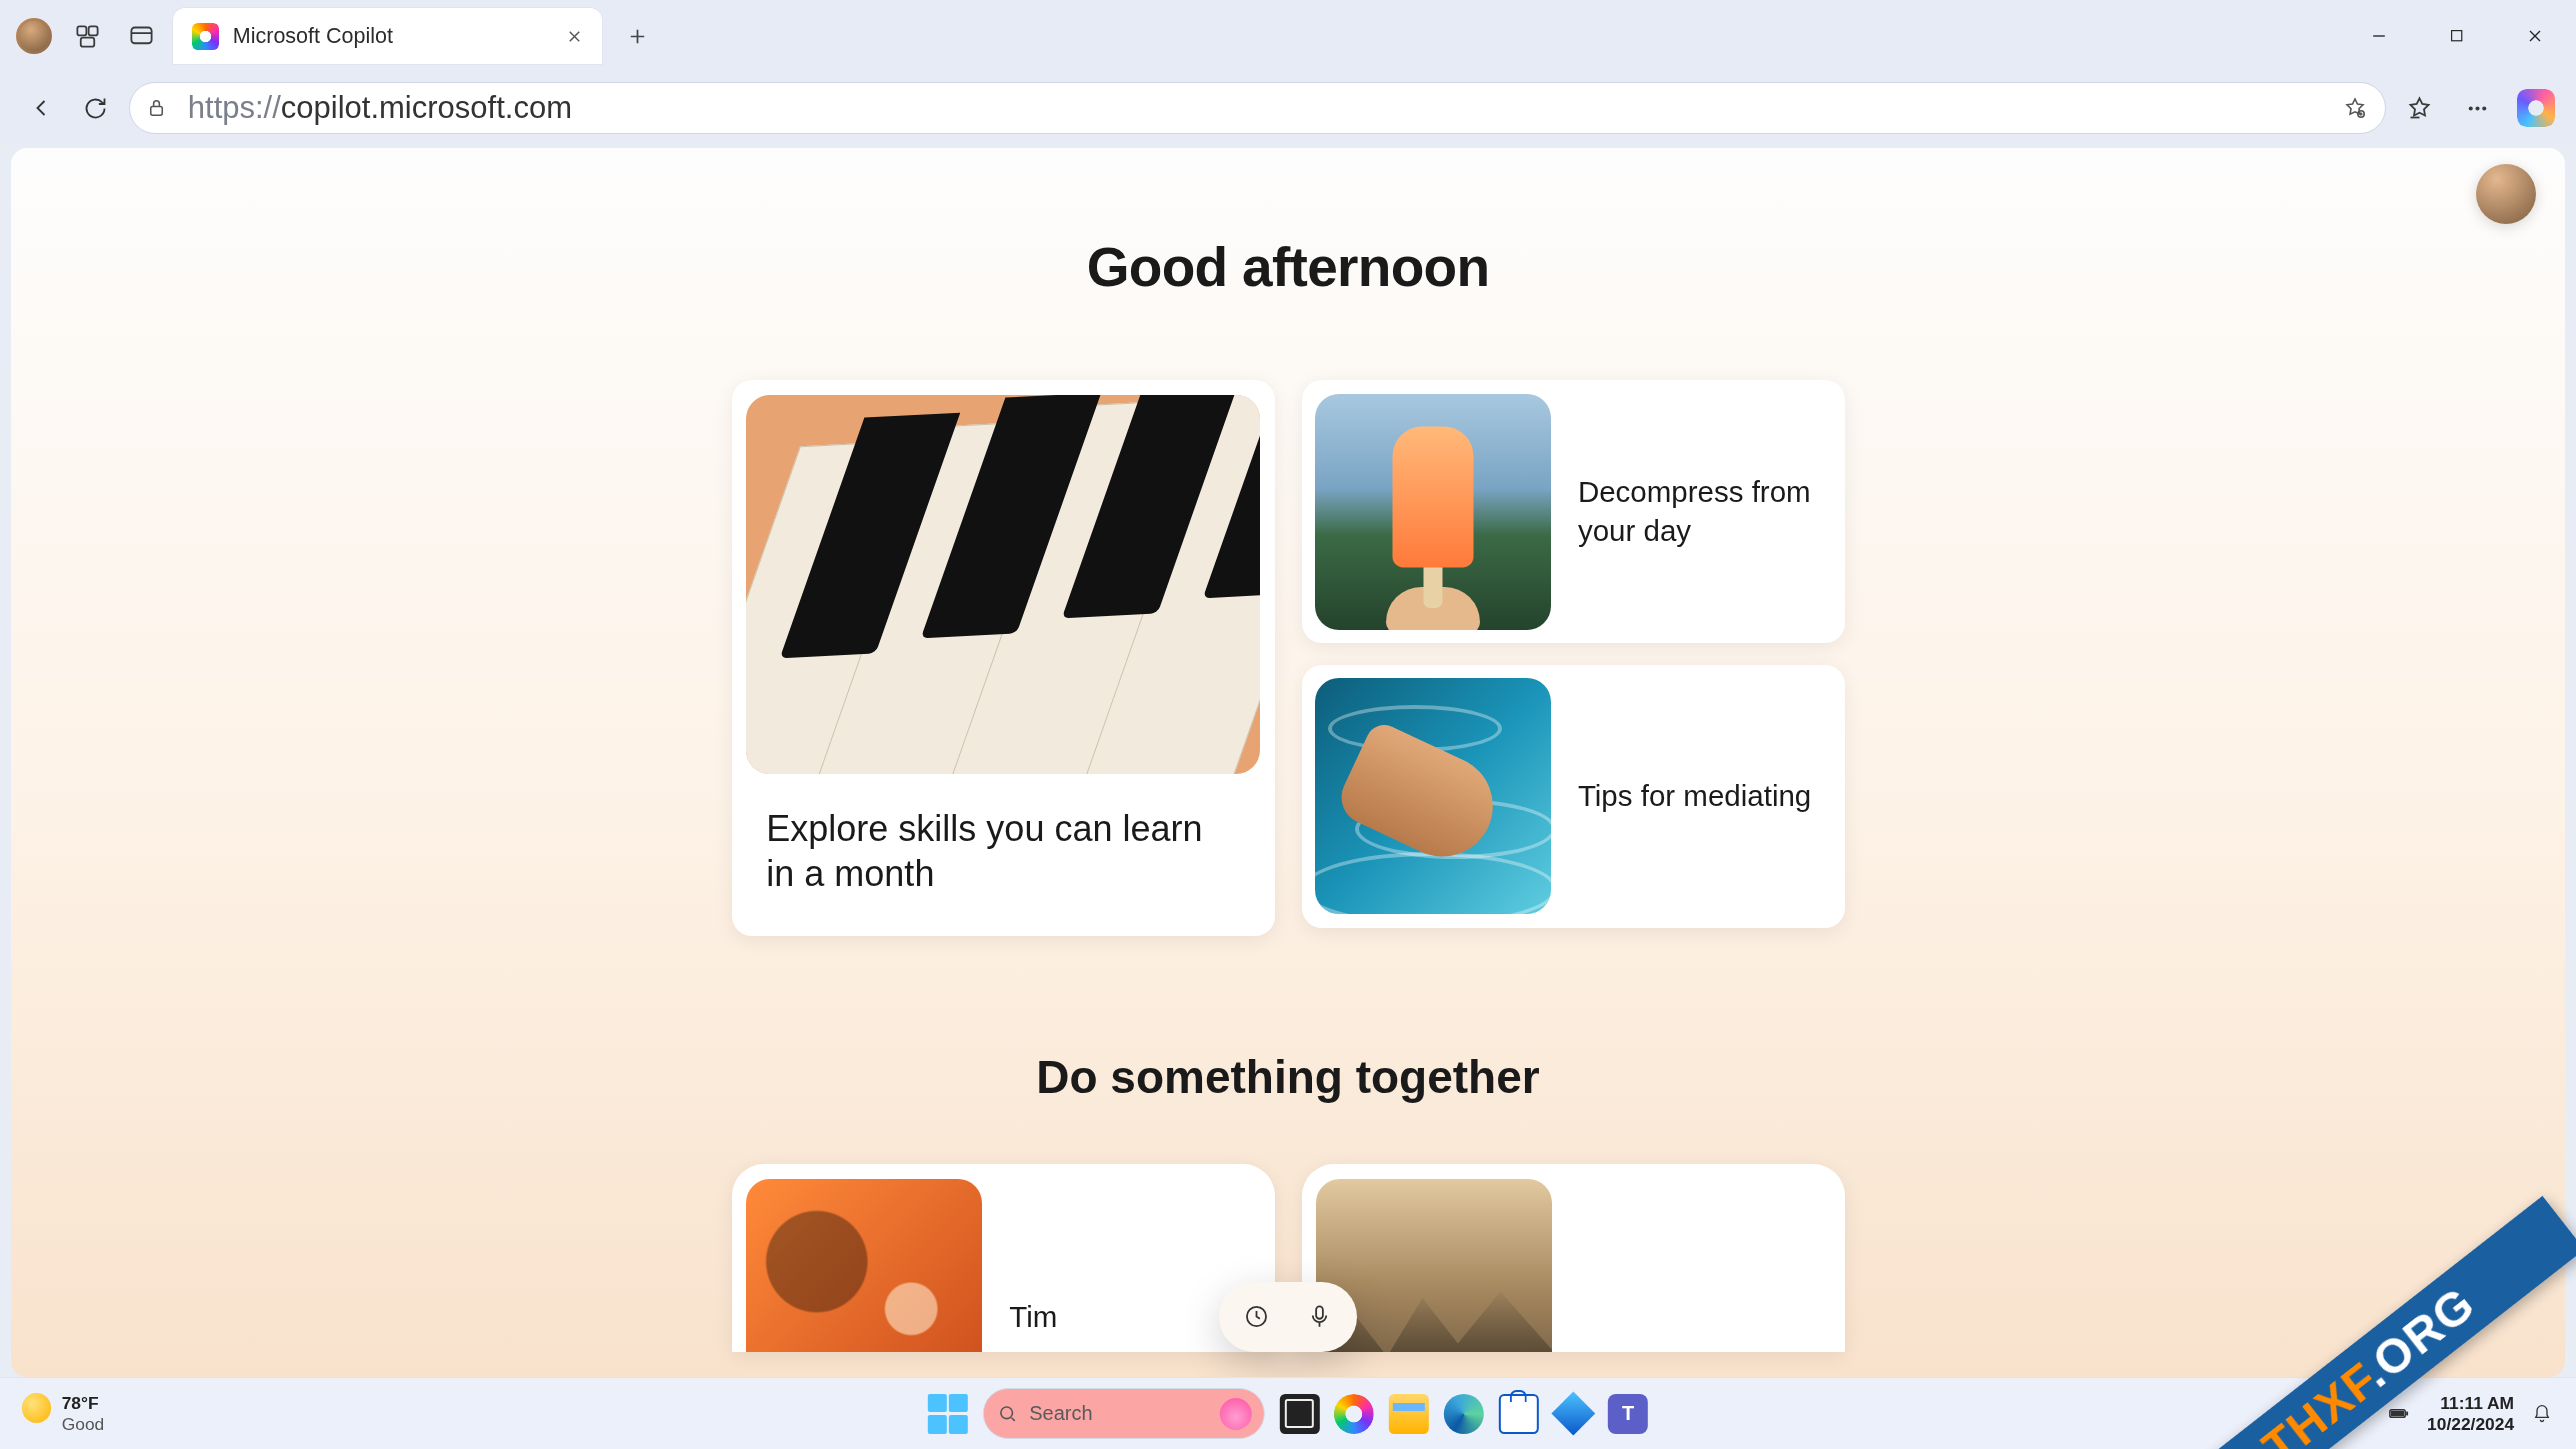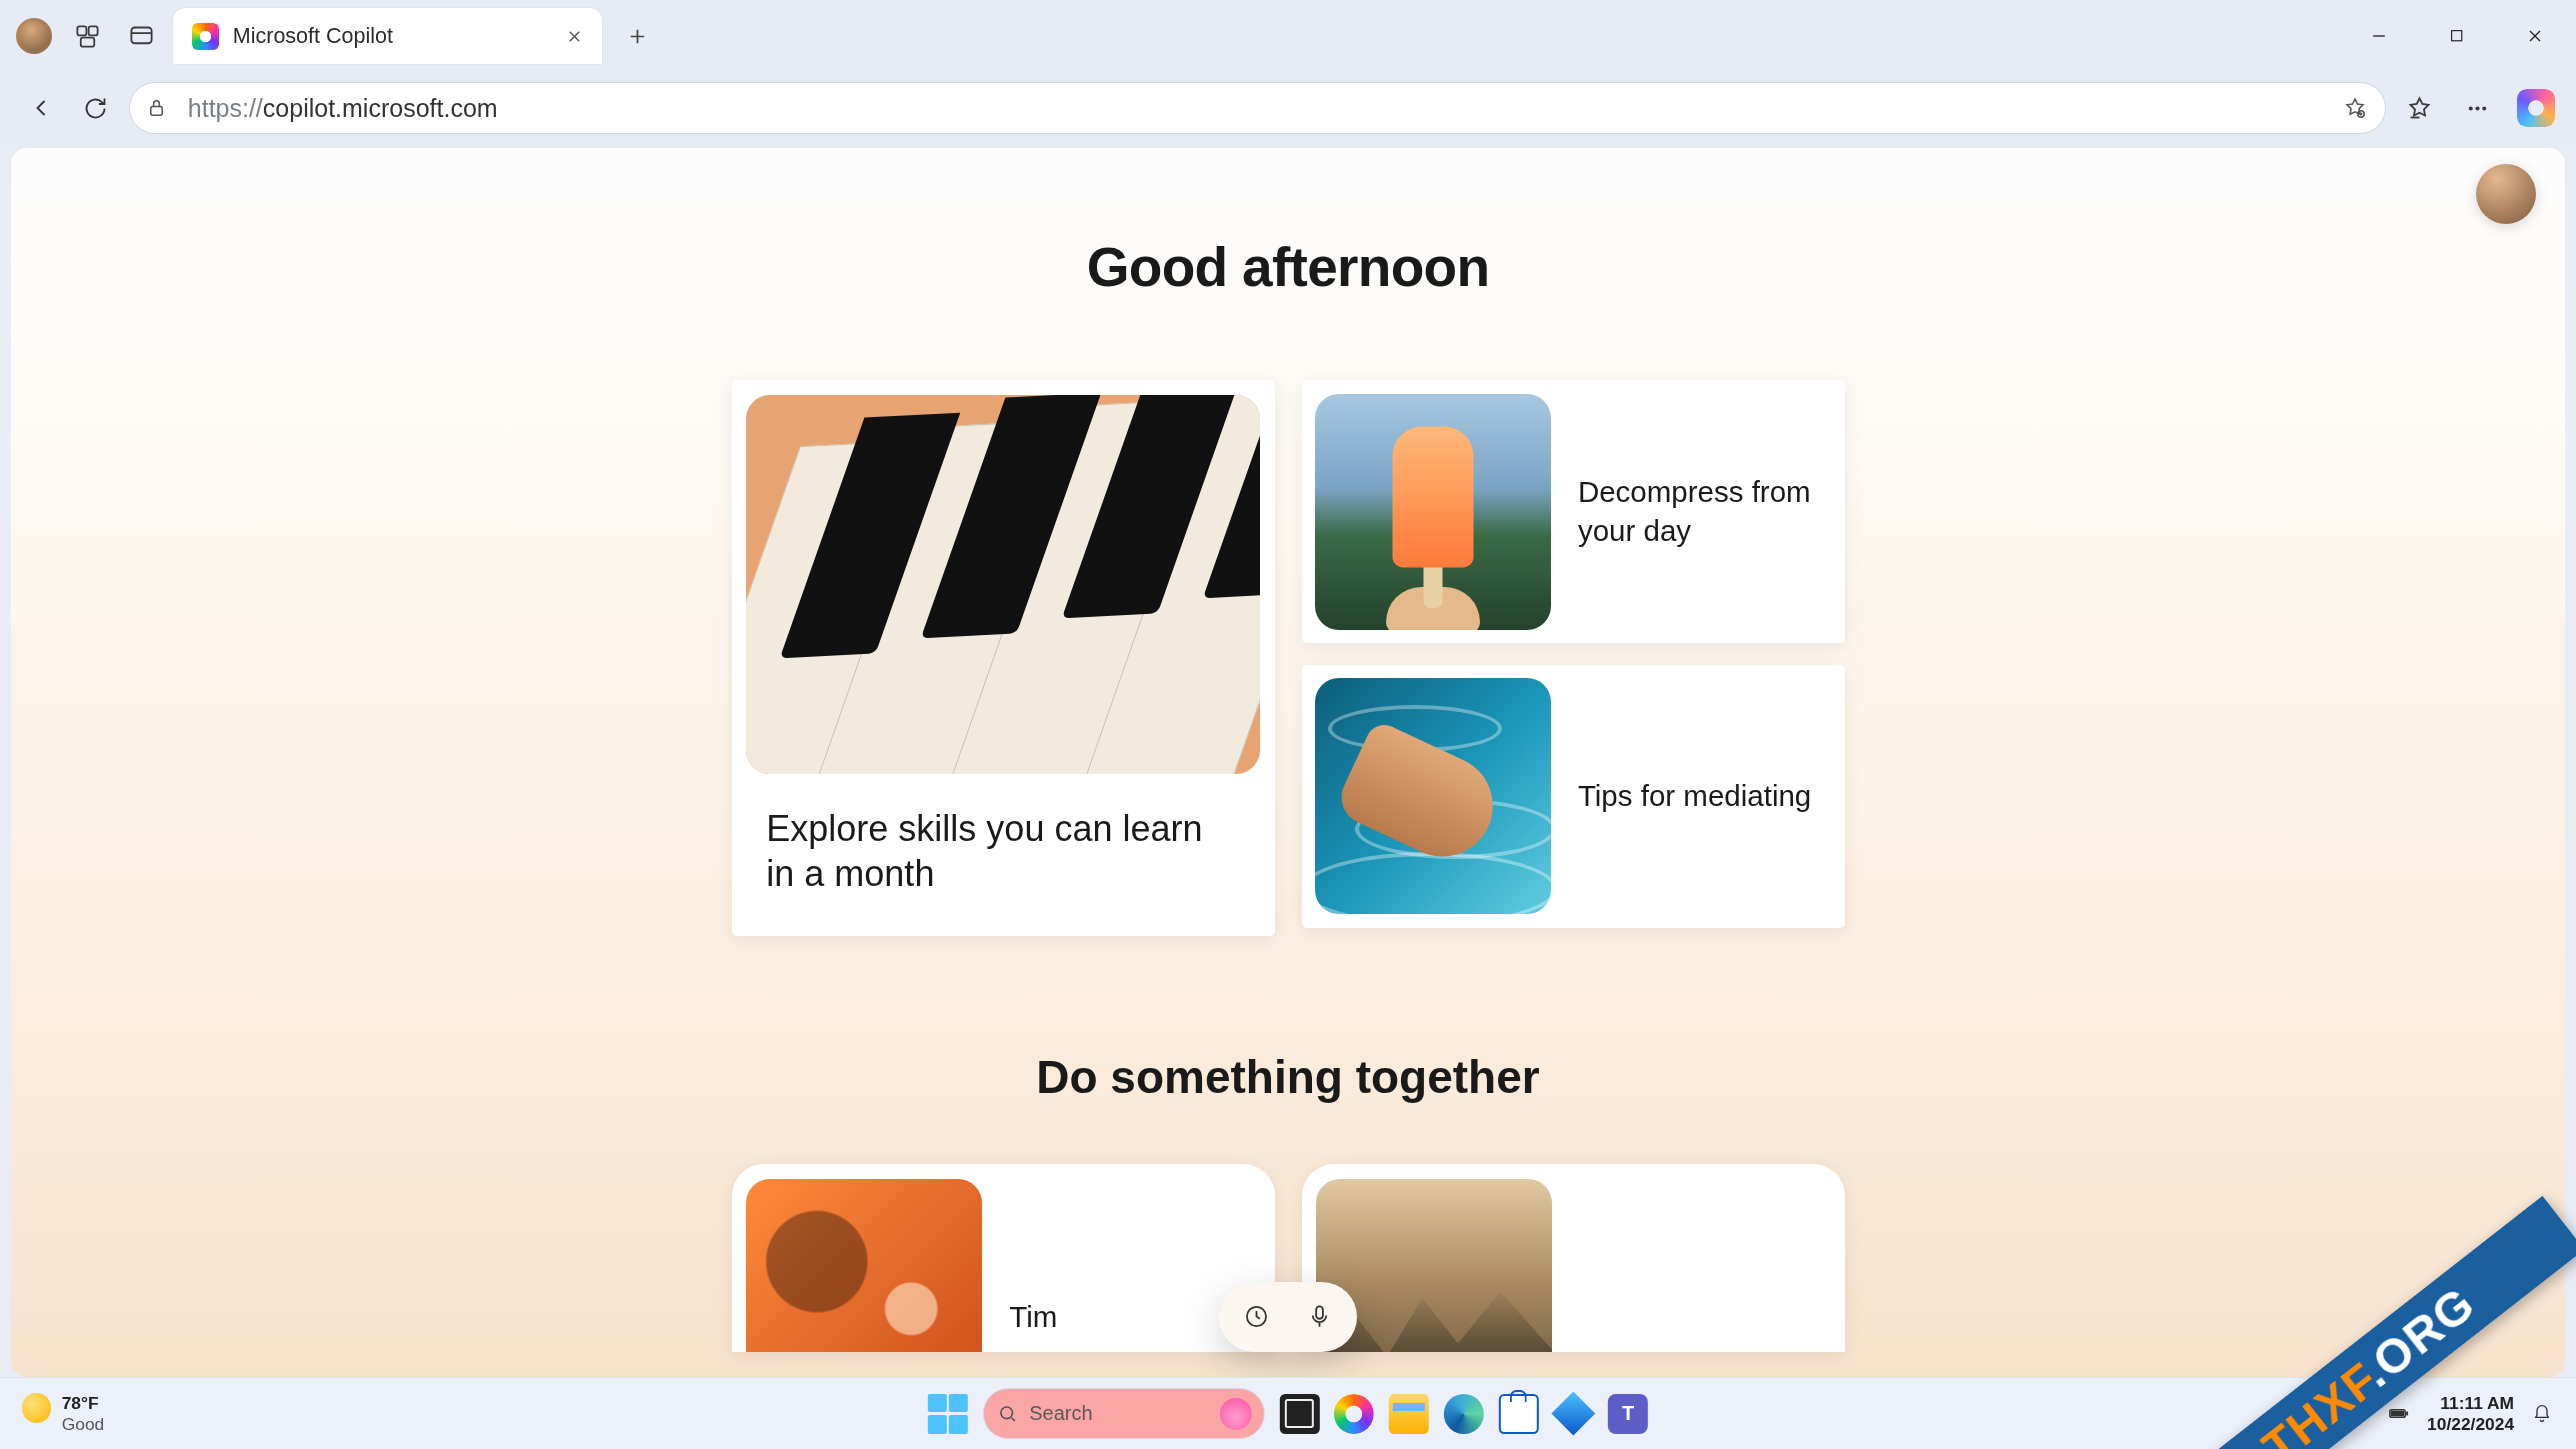--- a/index.html
+++ b/index.html
@@ -21,35 +21,35 @@
 .new-tab-btn { width:38px; height:38px; margin-left: 16px; display:flex; align-items:center; justify-content:center; color:#444; }
 
 .window-controls { margin-left:auto; display:flex; gap: 10.7px; }
 .window-controls .wbtn { width: 67px; height: 40px; display:flex; align-items:center; justify-content:center; color:#222; }
 
 .toolbar { height: 72px; display:flex; align-items:center; padding: 0 19px; gap: 12px; }
 .nav-btn { width:43px; height:43px; display:flex; align-items:center; justify-content:center; color:#333; border-radius:6.7px; }
 
 .addressbar { flex:1; height:52px; background:#fff; border:1.3px solid #cfd6e4; border-radius: 27px; display:flex; align-items:center; padding: 0 13.4px 0 9.4px; gap: 13.4px; }
 .addressbar .site-lock { width:35px; height:35px; border-radius:6.7px; display:flex; align-items:center; justify-content:center; color:#555; }
-.addressbar .url-text { font-size: 25px; color:#333; flex:1; }
+.addressbar .url-text { font-size: 31px; color:#333; flex:1; }
 .addressbar .url-text .proto { color:#7a7f8a; }
 .addressbar .addr-action { width:35px; height:35px; display:flex; align-items:center; justify-content:center; color:#555; }
 
 .toolbar-right { display:flex; align-items:center; gap: 14.8px; }
 .toolbar-right .tbtn { width:43px; height:43px; display:flex; align-items:center; justify-content:center; color:#3a3a3a; }
 .copilot-orb { width:38px; height:38px; border-radius:9.4px; background: conic-gradient(from 210deg,#47c1ff,#6a5bff,#ff5fa2,#ffb347,#47c1ff); mask: radial-gradient(circle at center,transparent 7.4px,#000 8px); -webkit-mask: radial-gradient(circle at center,transparent 7.4px,#000 8px); }
 
 
 .page-viewport { position:absolute; left:10.7px; right:10.7px; top:148px; bottom:72px; border-radius: 16px; overflow:hidden; background: linear-gradient(180deg,#fdfdfd 0%,#fdf2e6 55%,#f8e2cc 100%); }
 .avatar-corner { position:absolute; top:16px; right:29.5px; width:60px; height:60px; border-radius:50%; overflow:hidden; background: radial-gradient(circle at 35% 25%,#e4b88f,#7d5c3e); box-shadow: 0 2.7px 13.4px rgba(0,0,0,0.15); }
 .greeting { text-align:center; font-size: 55px; font-weight:600; color:#1a1a1a; margin-top: 87px; letter-spacing:-0.7px; }
 
 .cards-row { display:flex; justify-content:center; gap:27px; margin-top: 81px; }
-.card { background:#fff; border-radius:5px; box-shadow: 0 4px 20px rgba(0,0,0,0.07); }
+.card { background:#fff; border-radius:20px; box-shadow: 0 4px 20px rgba(0,0,0,0.07); }
 .big-card { width: 543px; padding: 14.8px; display:flex; flex-direction:column; }
 .big-card .hero-img { width: 514px; height: 379px; border-radius: 24px; background:#e8a373; position:relative; overflow:hidden; }
 .piano-keys { position:absolute; inset:0; }
 .pk-white { position:absolute; background:#f2eadd; border:1.3px solid #ccc1aa; transform: skew(-22deg) rotate(-3deg); }
 .pk-black { position:absolute; background:#111; transform: skew(-22deg) rotate(-3deg); border-radius: 0 0 6.7px 6.7px; }
 .wk1{left:-27px; top:47px; width:148px; height:470px;} .wk2{left:114px; top:27px; width:148px; height:470px;} .wk3{left:255px; top:6.7px; width:148px; height:470px;} .wk4{left:396px; top:-13.4px; width:148px; height:470px;}
 .bk1{left:77px; top:20px; width:94px; height:241px;} .bk2{left:218px; top:0px; width:94px; height:241px;} .bk3{left:359px; top:-20px; width:94px; height:241px;} .bk4{left:500px; top:-40px; width:94px; height:241px;}
 .big-card .card-text { font-size:36px; font-weight:500; color:#1a1a1a; padding: 32px 20px 25.5px 20px; line-height:1.25; }
 
 .right-col { display:flex; flex-direction:column; gap:21.5px; }

